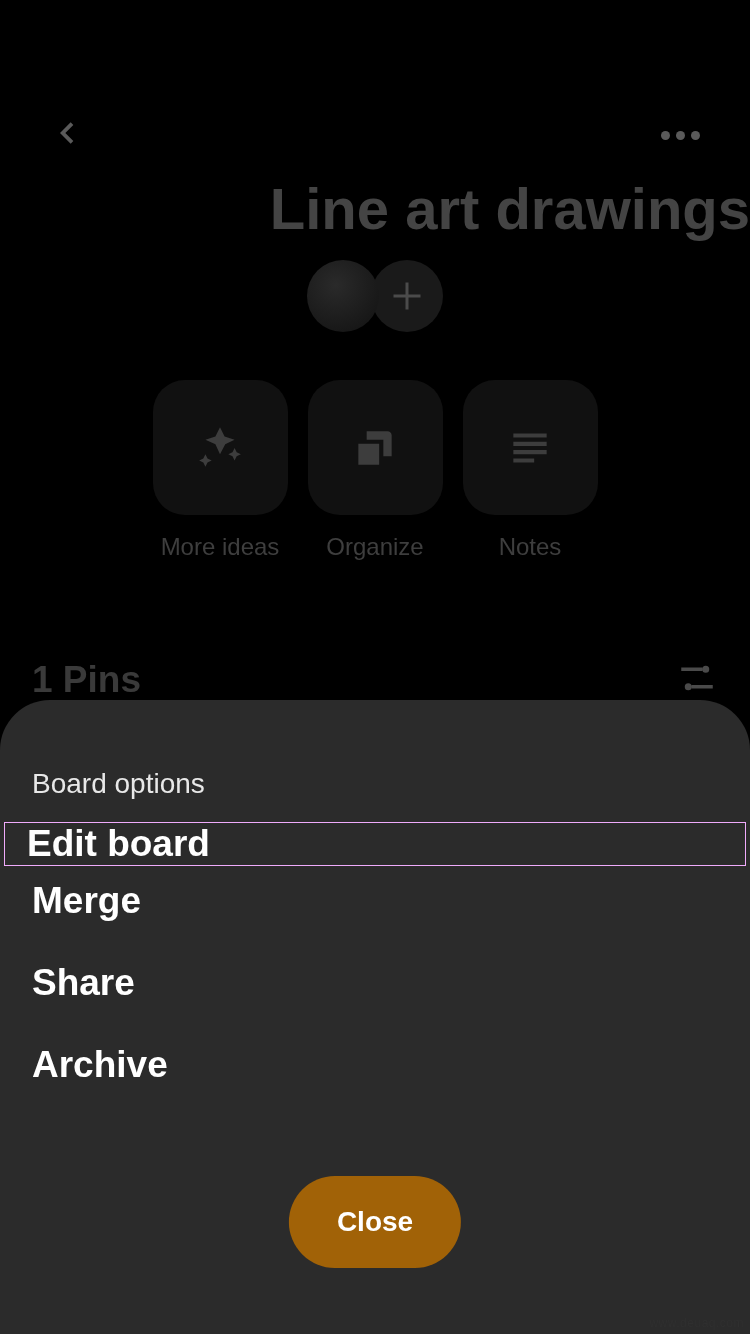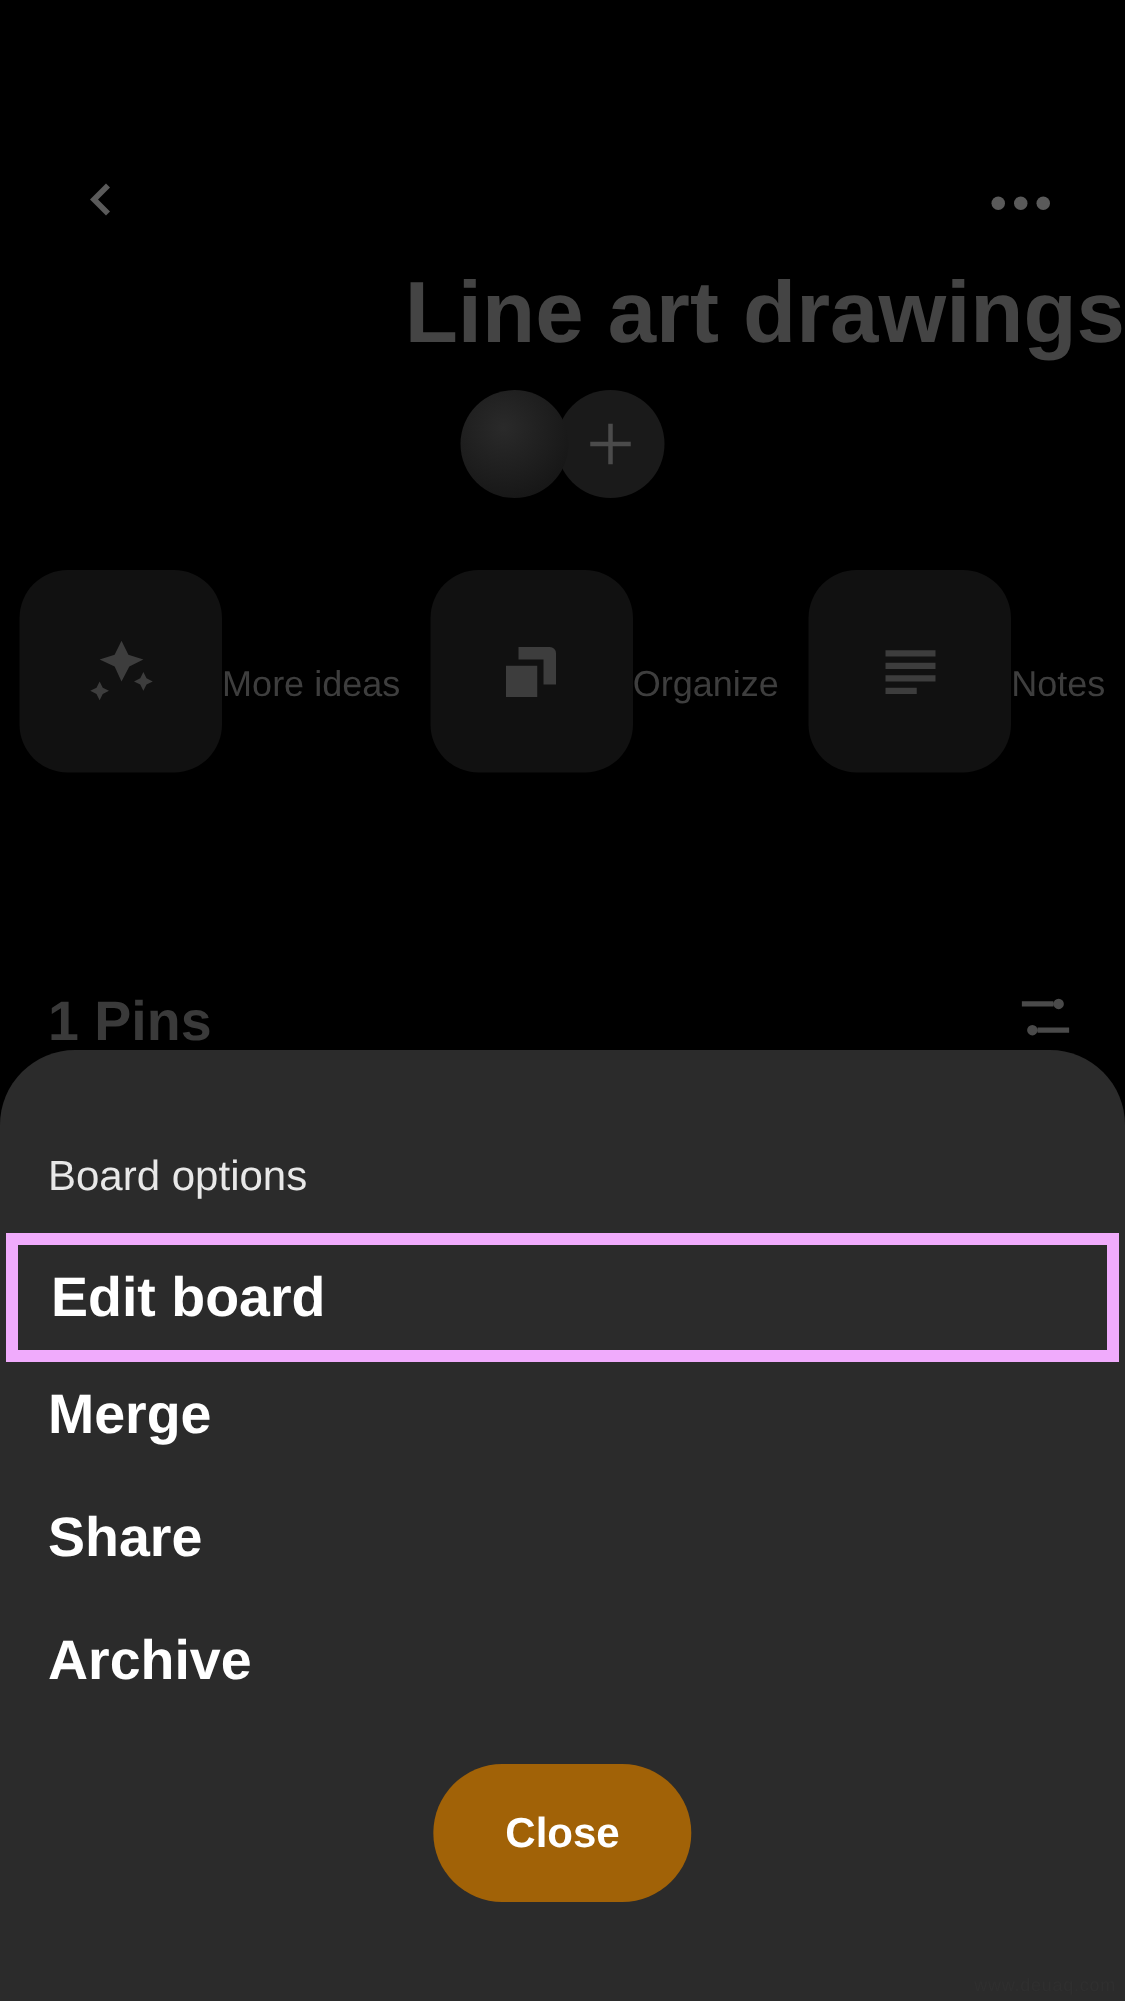--- a/index.html
+++ b/index.html
@@ -87,21 +87,21 @@
     .add-btn svg { width: 36px; height: 36px; fill: #4b4b4b; }
     .actions {
       position: absolute;
       top: 380px;
       left: 0;
       right: 0;
       display: flex;
       justify-content: center;
       gap: 20px;
     }
-    .action-col { display: flex; flex-direction: row; align-items: center; }
+    .action-col { display: flex; flex-direction: column; align-items: center; }
     .action-tile {
       width: 135px;
       height: 135px;
       background: #111;
       border-radius: 32px;
       display: flex;
       align-items: center;
       justify-content: center;
     }
     .action-tile svg { width: 50px; height: 50px; fill: #3d3d3d; }
@@ -144,23 +144,23 @@
       font-weight: 400;
       margin-bottom: 28px;
     }
     .sheet-item {
       color: #fff;
       font-size: 37px;
       font-weight: 600;
       padding: 20px 0;
     }
     .highlight {
-      border: 8px solid #f0abfc;
+      border: 1px solid #f0abfc;
       margin: -6px -28px;
-      padding: 14px 22px;
+      padding: 0 22px;
     }
     .close-btn {
       position: absolute;
       bottom: 66px;
       left: 50%;
       transform: translateX(-50%);
       background: #a16207;
       color: #fff;
       font-size: 28px;
       font-weight: 600;

